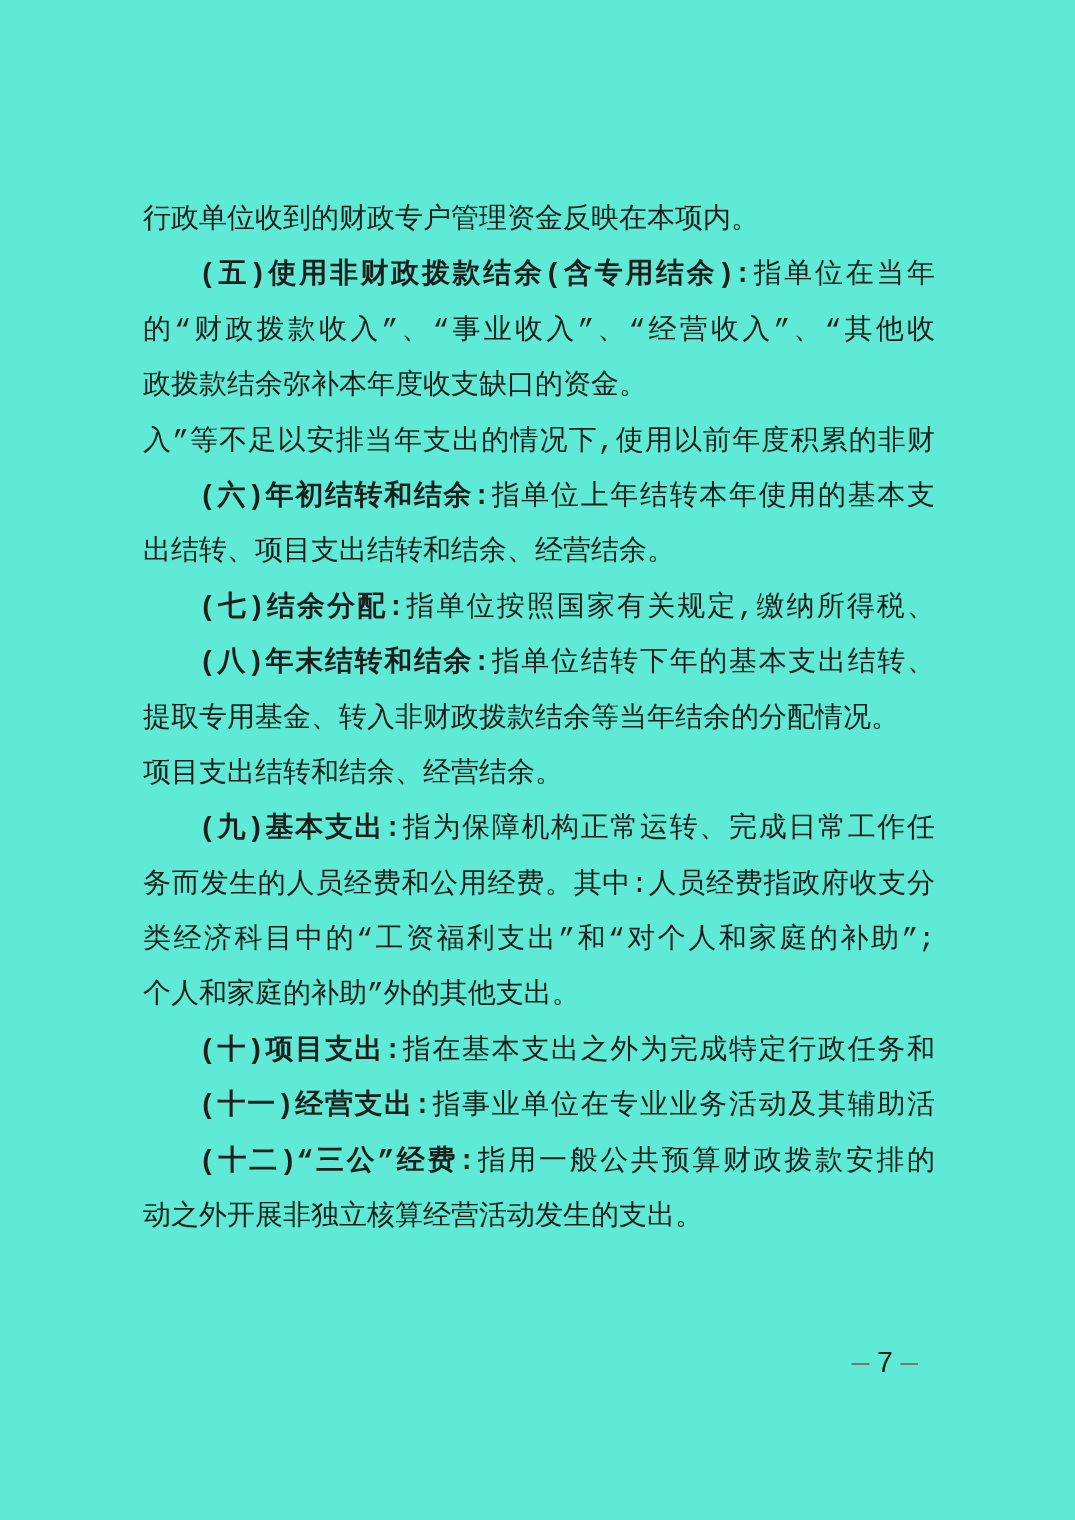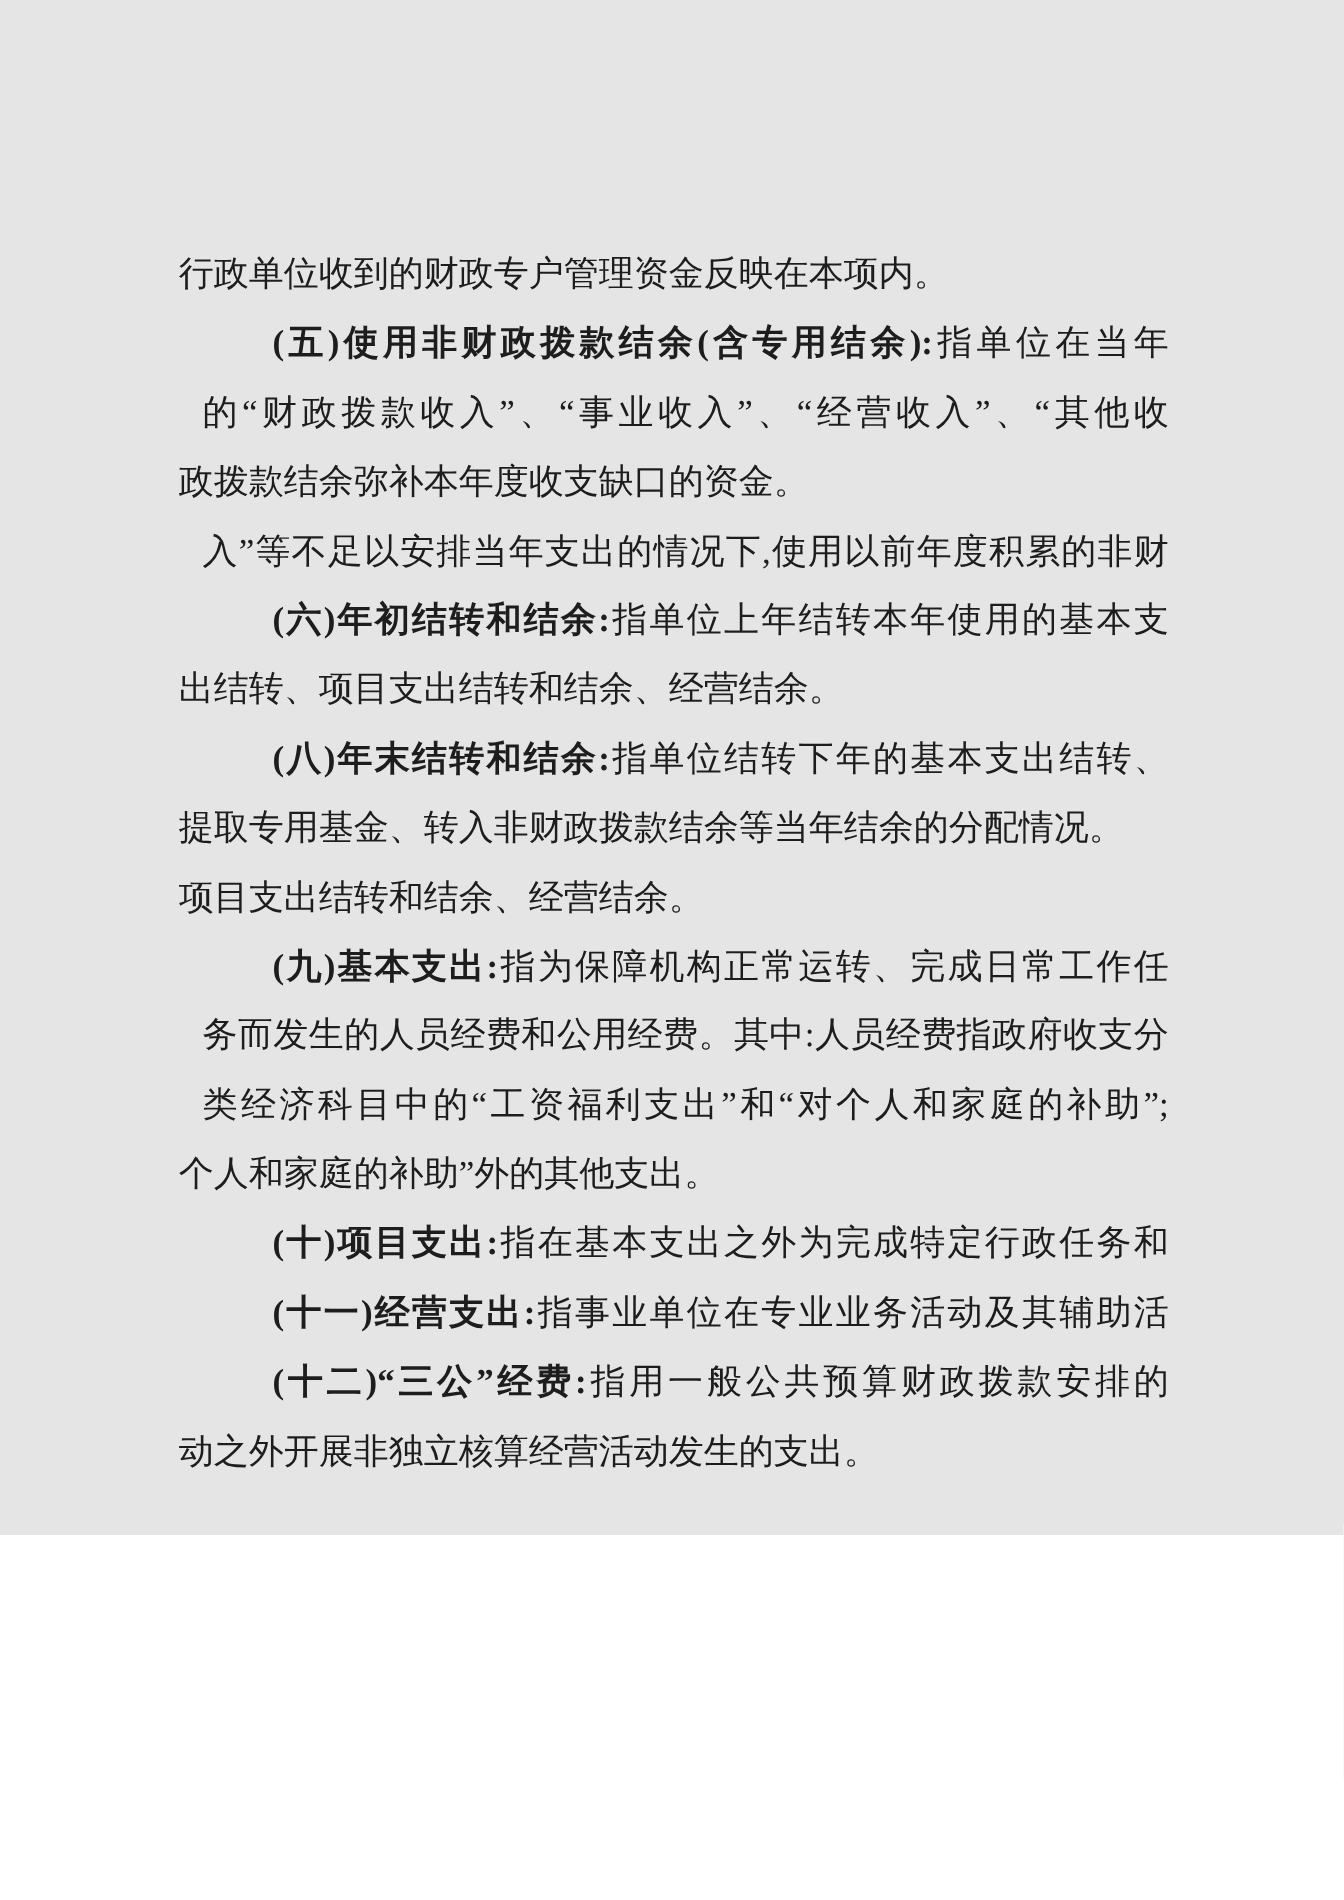--- a/index.html
+++ b/index.html
@@ -3,45 +3,44 @@
 <meta charset="utf-8">
 <style>
   html, body {
     margin: 0;
     padding: 0;
     background: #ffffff;
   }
   .page {
     position: relative;
     width: 1075px;
-    height: 1228px;
-    background: #e5e5e5;
+    height: 1520px;
+    background: #5eead4;
     overflow: hidden;
-    font-family: Liberation Serif, serif;
+    font-family: Liberation Mono, monospace;
     color: #1d1d1d;
   }
   .content {
     position: absolute;
     left: 143px;
     top: 192px;
     width: 792px;
   }
   .line {
     height: 55.4px;
     line-height: 55.4px;
     font-size: 28px;
     letter-spacing: 0;
     text-align: justify;
     text-align-last: left;
     overflow: hidden;
     white-space: normal;
   }
   .line.fill {
     text-align-last: justify;
-    margin-left: 19px;
   }
   .line.indent {
     padding-left: 56px;
   }
   .line .bold {
     font-weight: bold;
   }
   .footer {
     position: absolute;
     top: 1348px;
@@ -62,20 +61,21 @@
 
 <div class="page">
   <div class="content">
       <div class="line"><span>行政单位收到的财政专户管理资金反映在本项内。</span></div>
       <div class="line indent fill"><span class="bold">(五)使用非财政拨款结余(含专用结余):</span><span>指单位在当年</span></div>
       <div class="line fill"><span>的“财政拨款收入”、“事业收入”、“经营收入”、“其他收</span></div>
       <div class="line"><span>政拨款结余弥补本年度收支缺口的资金。</span></div>
       <div class="line fill"><span>入”等不足以安排当年支出的情况下,使用以前年度积累的非财</span></div>
       <div class="line indent fill"><span class="bold">(六)年初结转和结余:</span><span>指单位上年结转本年使用的基本支</span></div>
       <div class="line"><span>出结转、项目支出结转和结余、经营结余。</span></div>
+      <div class="line indent fill"><span class="bold">(七)结余分配:</span><span>指单位按照国家有关规定,缴纳所得税、</span></div>
       <div class="line indent fill"><span class="bold">(八)年末结转和结余:</span><span>指单位结转下年的基本支出结转、</span></div>
       <div class="line"><span>提取专用基金、转入非财政拨款结余等当年结余的分配情况。</span></div>
       <div class="line"><span>项目支出结转和结余、经营结余。</span></div>
       <div class="line indent fill"><span class="bold">(九)基本支出:</span><span>指为保障机构正常运转、完成日常工作任</span></div>
       <div class="line fill"><span>务而发生的人员经费和公用经费。其中:人员经费指政府收支分</span></div>
       <div class="line fill"><span>类经济科目中的“工资福利支出”和“对个人和家庭的补助”;</span></div>
       <div class="line"><span>个人和家庭的补助”外的其他支出。</span></div>
       <div class="line indent fill"><span class="bold">(十)项目支出:</span><span>指在基本支出之外为完成特定行政任务和</span></div>
       <div class="line indent fill"><span class="bold">(十一)经营支出:</span><span>指事业单位在专业业务活动及其辅助活</span></div>
       <div class="line indent fill"><span class="bold">(十二)“三公”经费:</span><span>指用一般公共预算财政拨款安排的</span></div>

